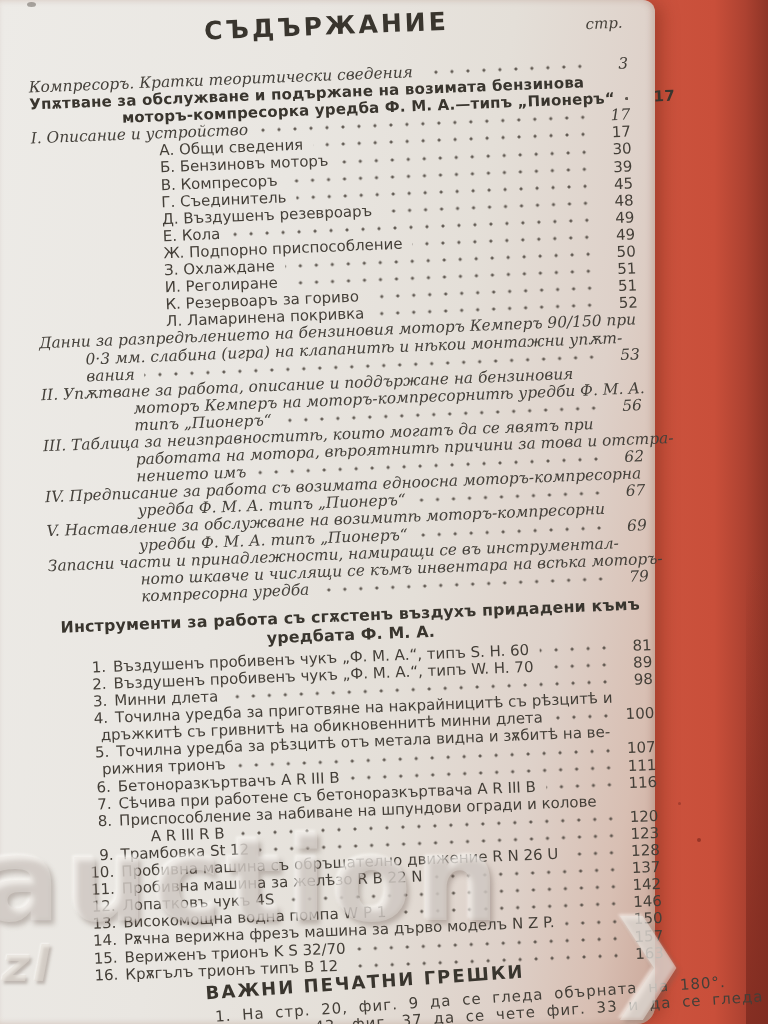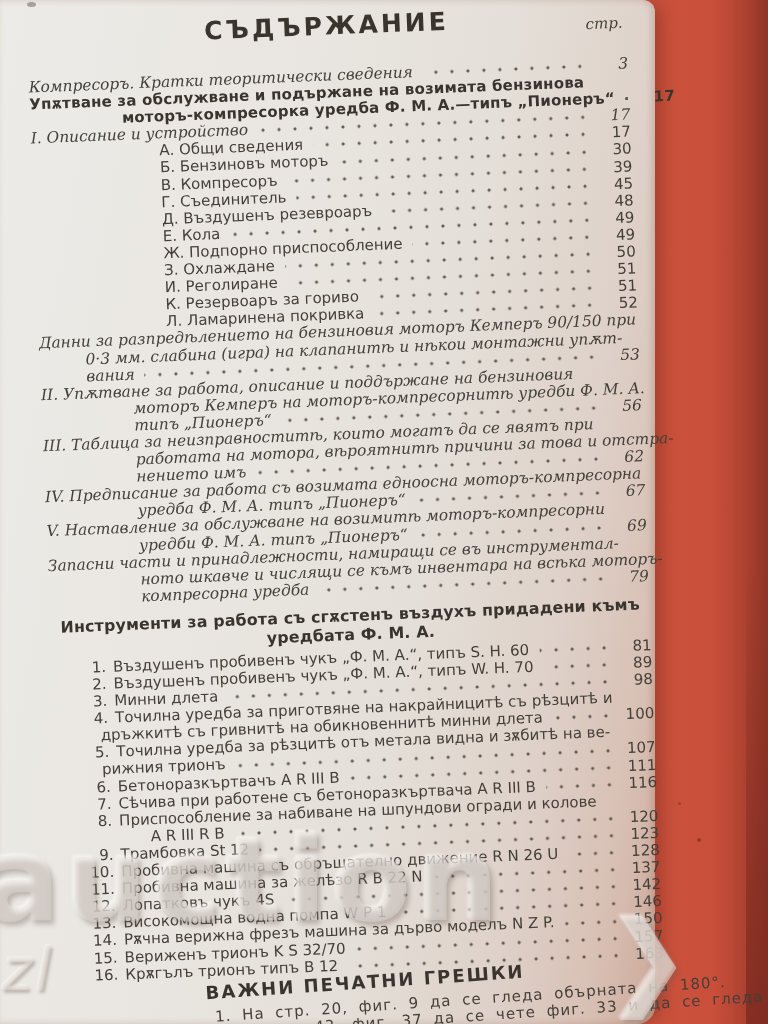--- a/index.html
+++ b/index.html
@@ -75,21 +75,21 @@
     line-height:16.6px;font-size:15px;letter-spacing:1px;word-spacing:5px;color:#443f38;white-space:nowrap;
   }
   .wm{position:absolute;pointer-events:none;white-space:nowrap;}
   .wm-big{
     left:-18px;top:812px;width:720px;overflow:hidden;
     font-size:116px;font-weight:800;letter-spacing:5px;
     color:rgba(232,228,222,.40);
     text-shadow:3px 4px 5px rgba(108,92,84,.36),-2px -2px 3px rgba(255,253,250,.6);
   }
   .wm-small{
-    left:2px;top:936px;font-size:58px;font-weight:400;font-style:italic;letter-spacing:3px;
+    left:2px;top:936px;font-size:48px;font-weight:700;font-style:italic;letter-spacing:3px;
     color:rgba(226,219,212,.5);
     text-shadow:2px 3px 3px rgba(108,92,84,.35),-1px -1px 2px rgba(255,253,250,.55);
   }
   .wm-arrow{
     left:604px;top:898px;font-size:104px;
     color:rgba(236,232,226,.5);
     text-shadow:3px 3px 4px rgba(108,92,84,.3),-2px -2px 3px rgba(255,253,250,.55);
   }
 </style>
 </head>

